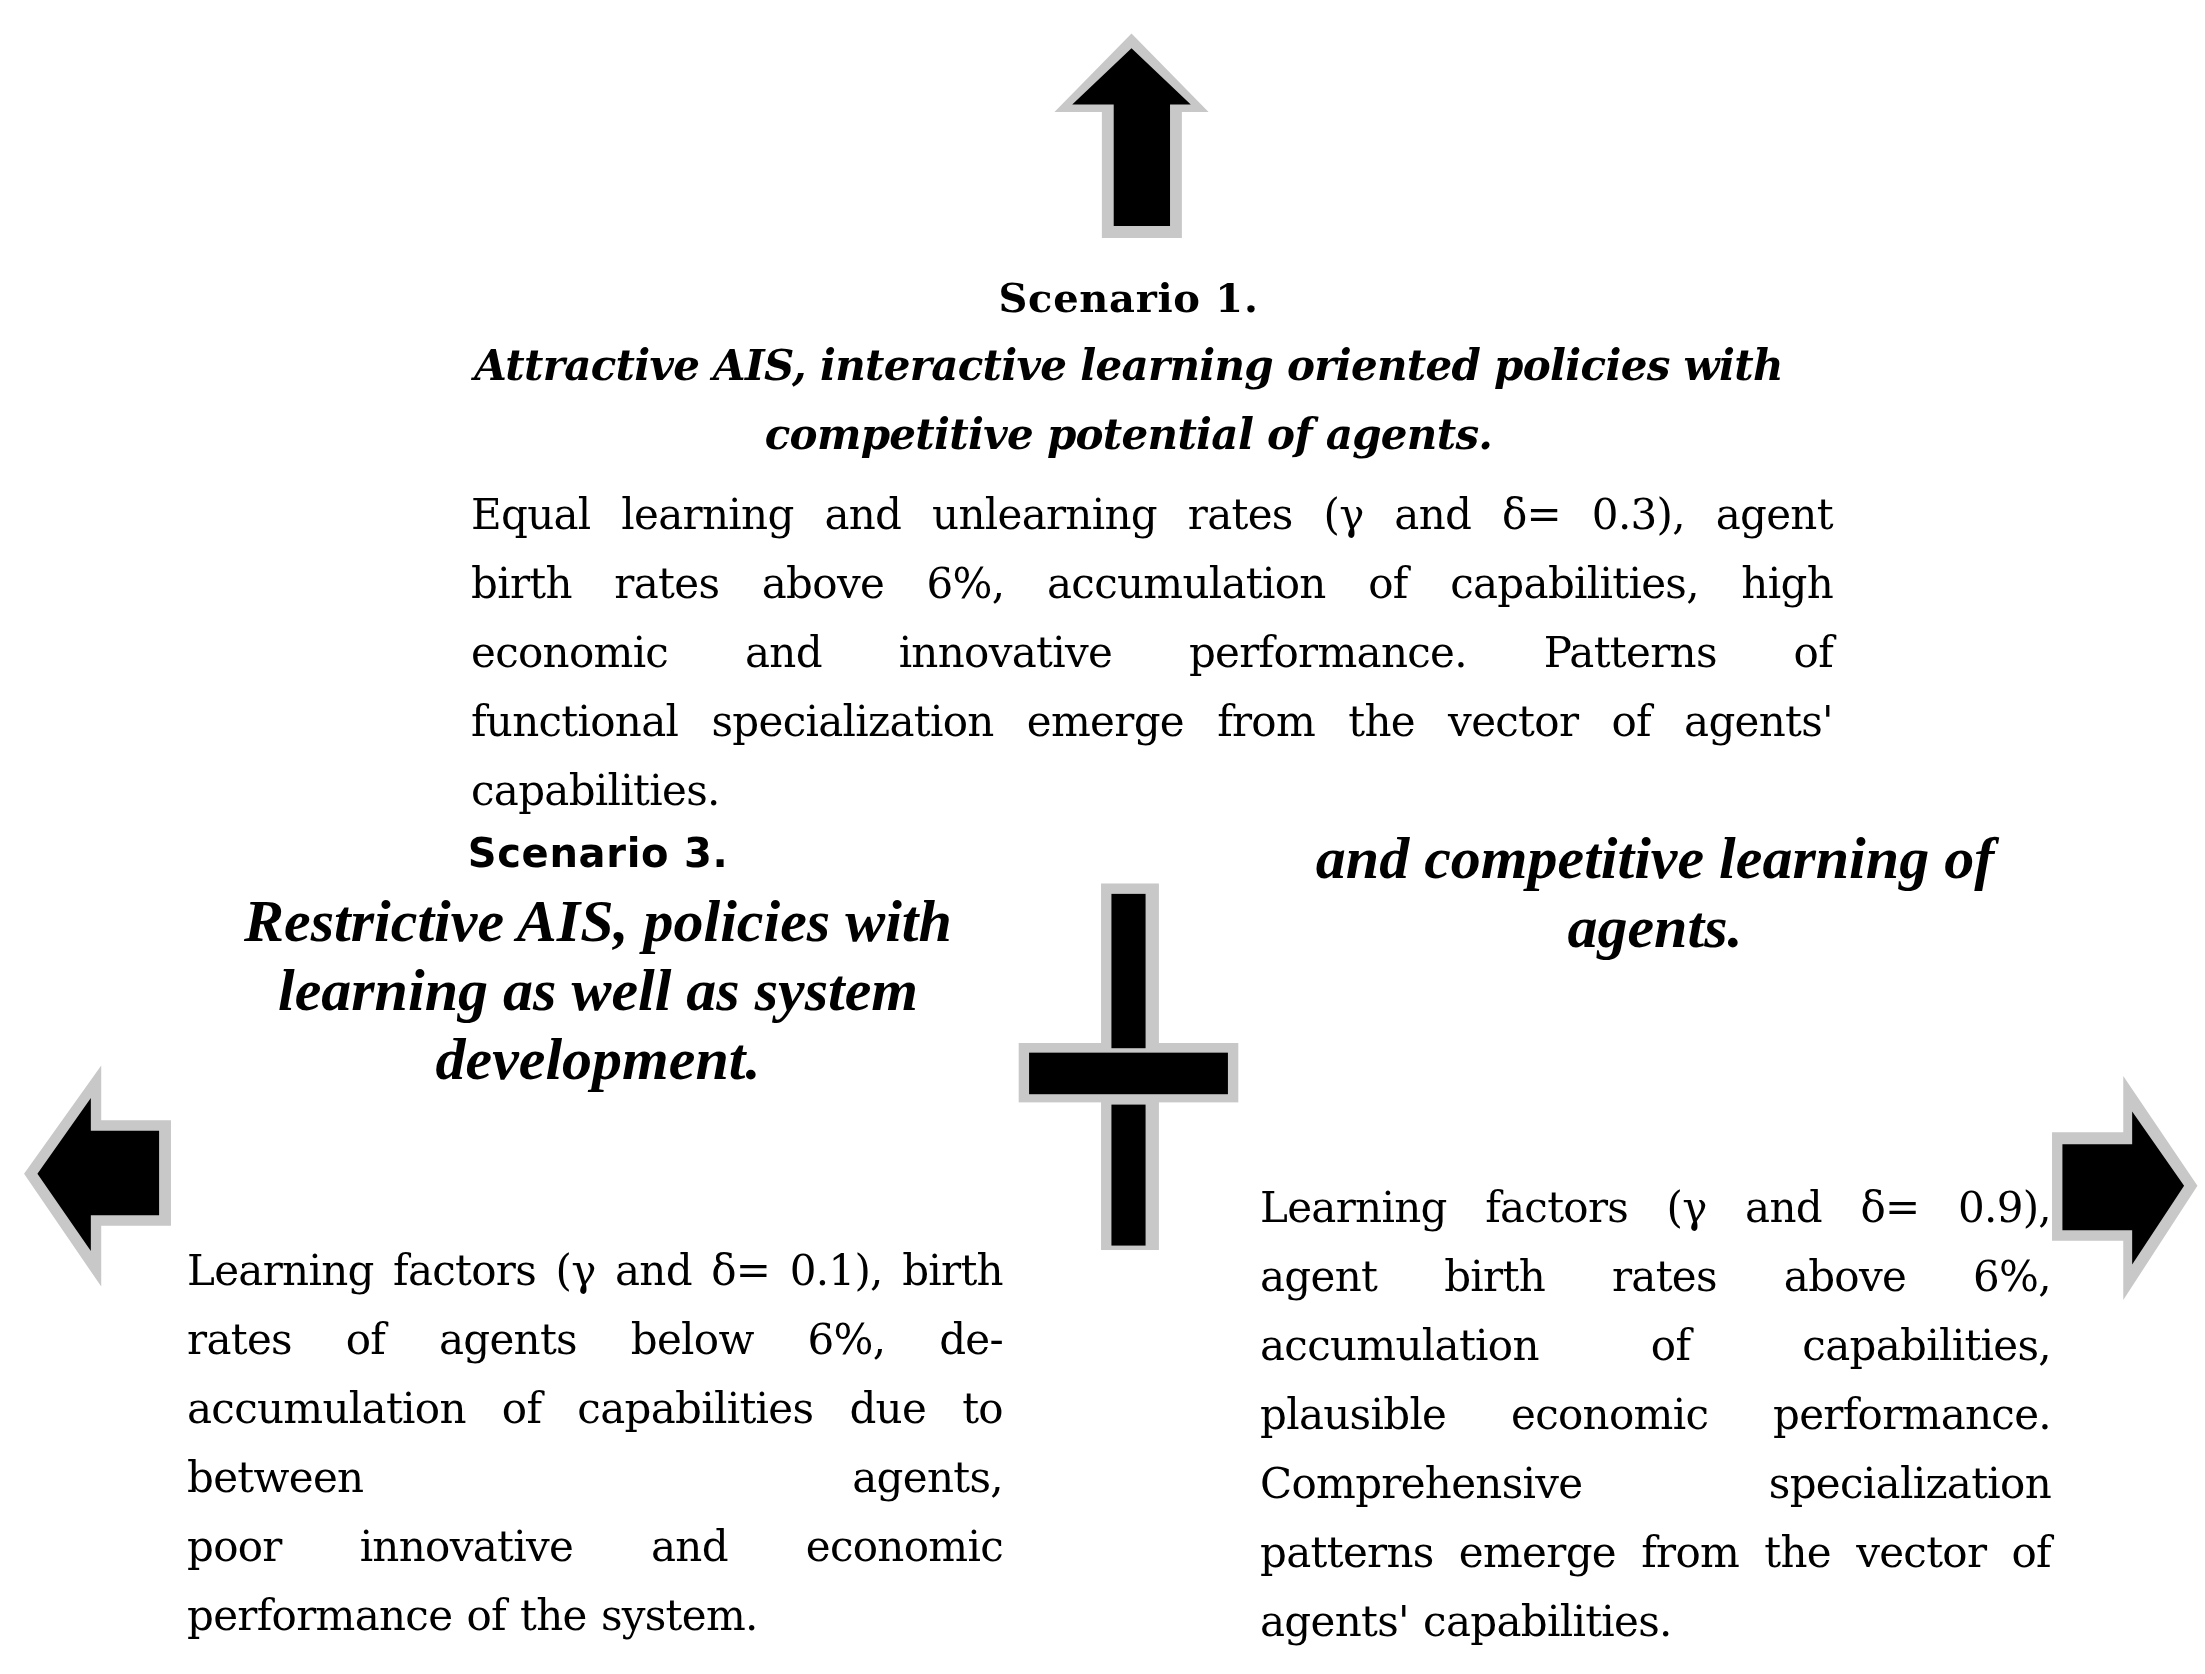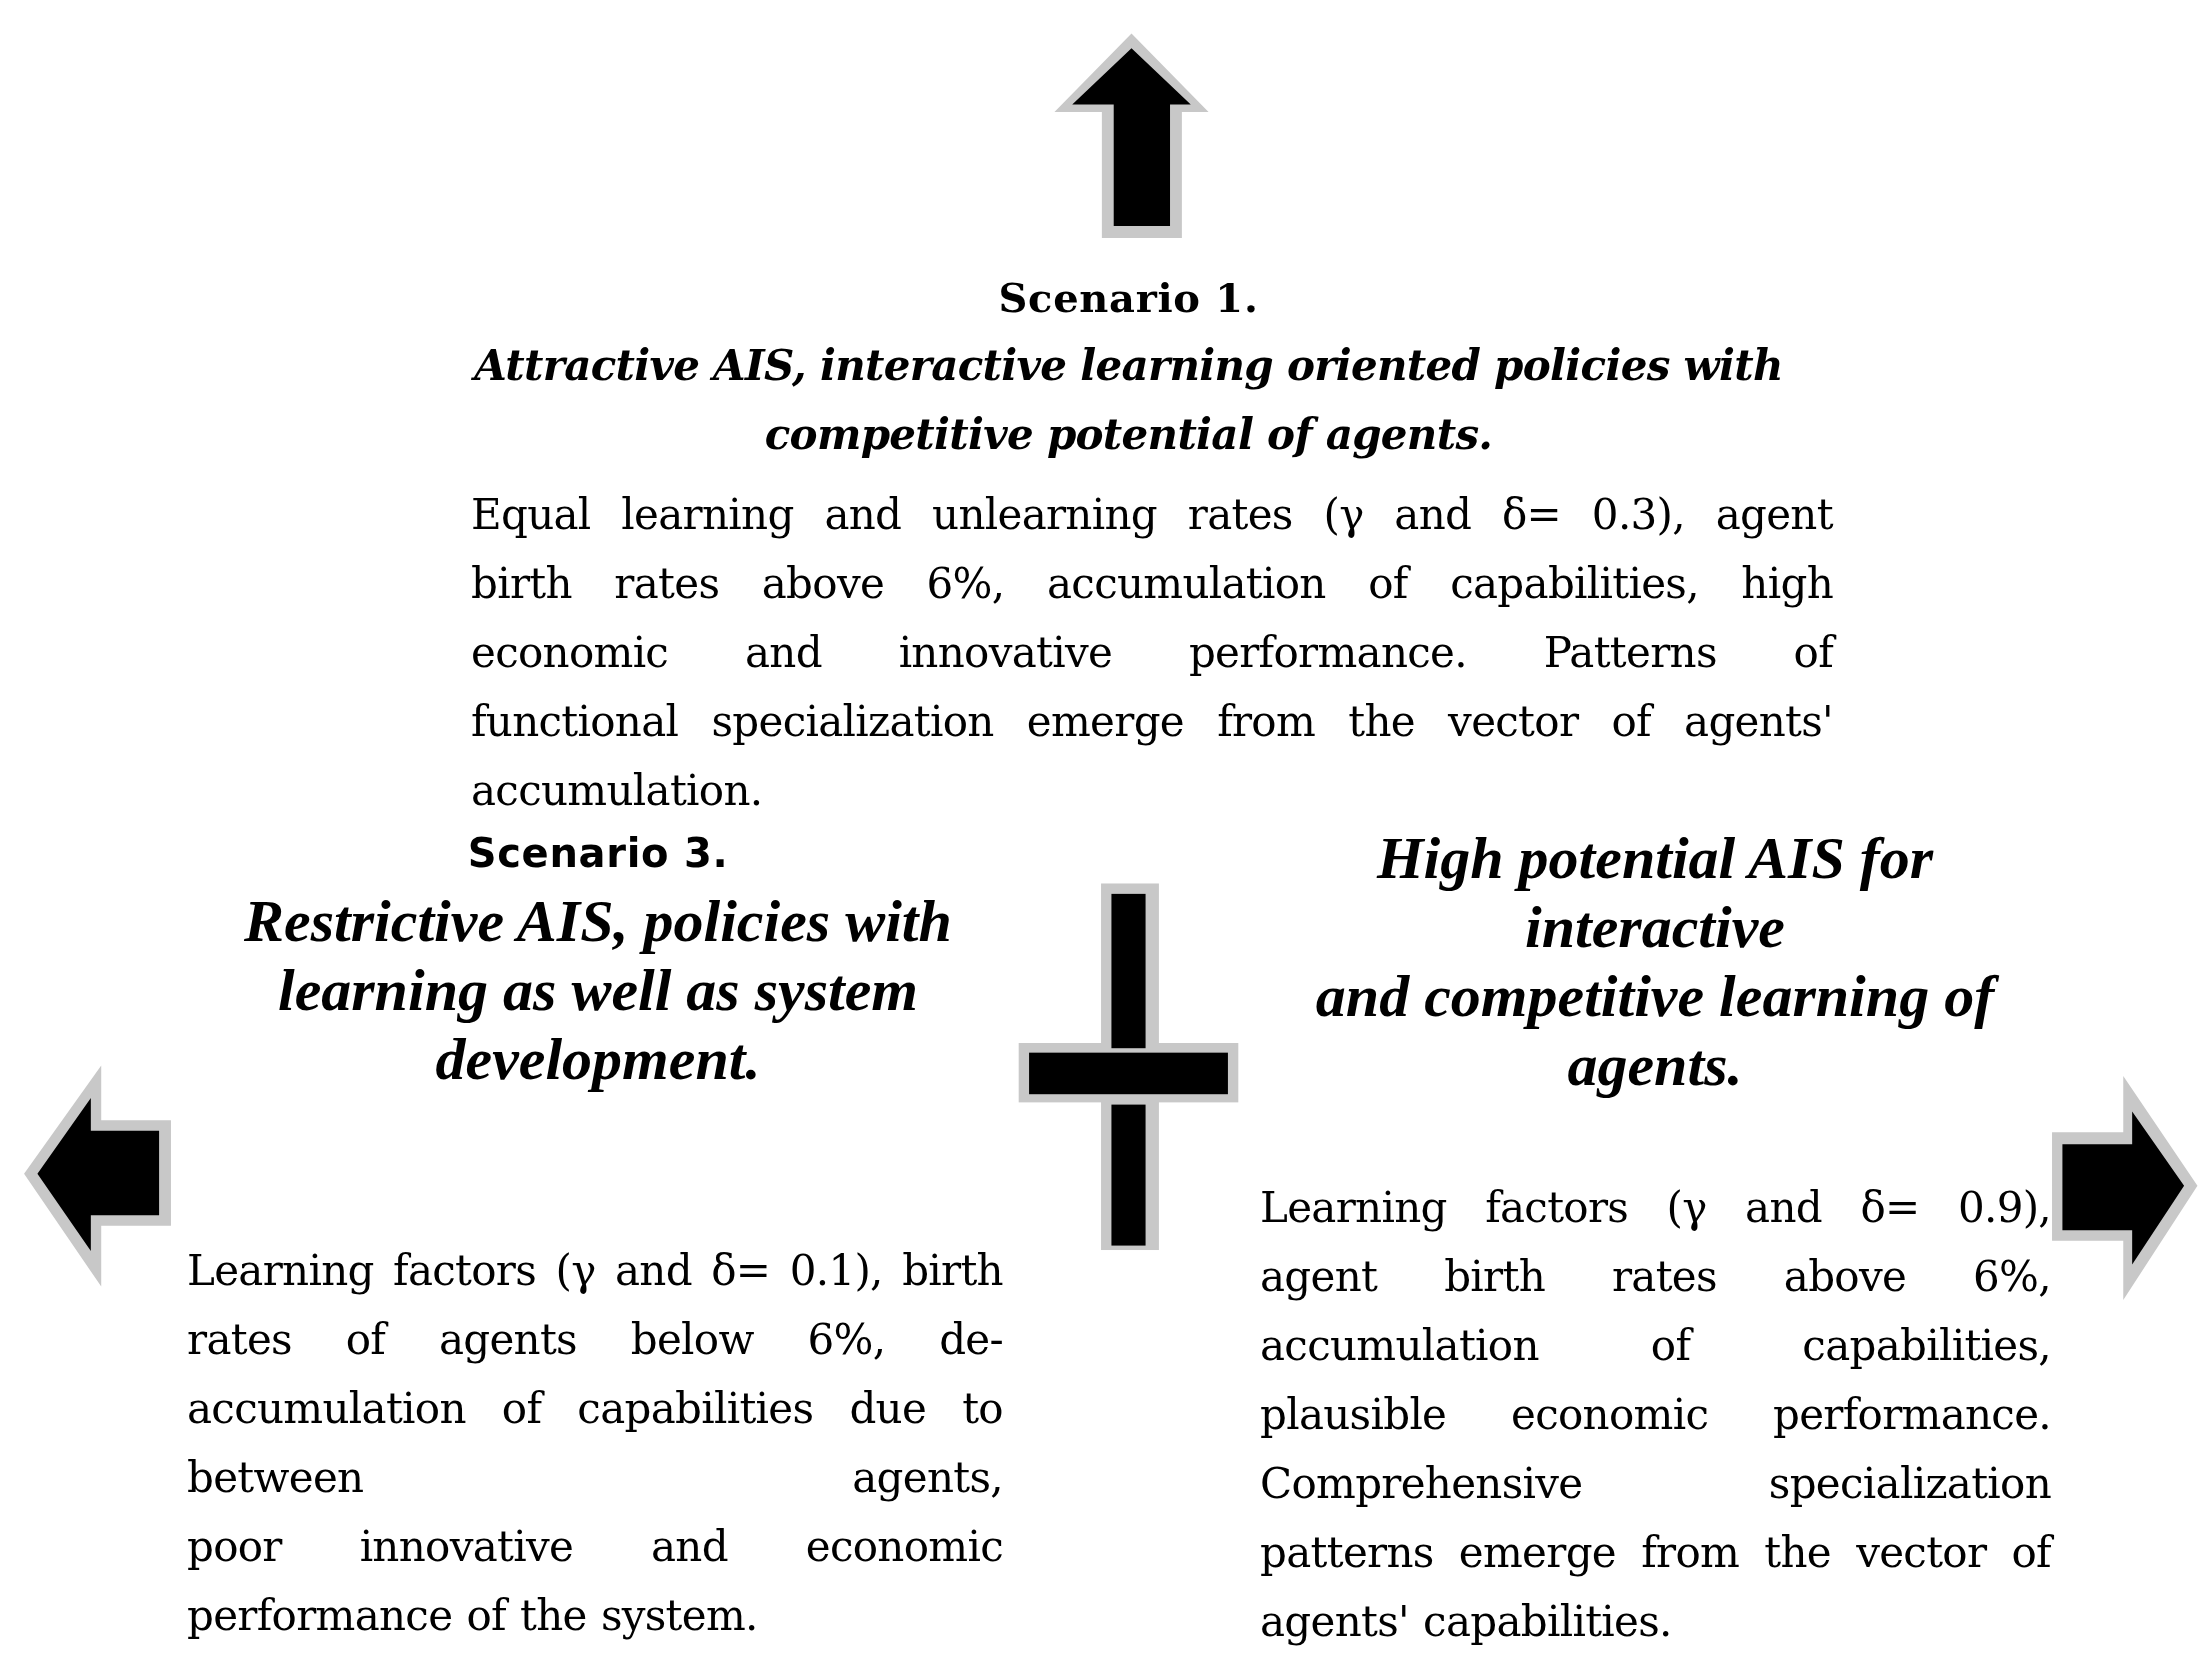--- a/index.html
+++ b/index.html
@@ -98,21 +98,21 @@
   <span class="body-line" style="display: flex; justify-content: space-between;">
       <span>functional</span>
       <span>specialization</span>
       <span>emerge</span>
       <span>from</span>
       <span>the</span>
       <span>vector</span>
       <span>of</span>
       <span>agents'</span>
     </span>
-  <span class="body-line last">accumulation.</span>
+  <span class="body-line last">capabilities.</span>
 </div>
 
 <div class="abs" style="left:171px; top:820px; width:854px;">
   <div class="heading-sans" style="height:67px; line-height:67px;">Scenario 3.</div>
   <div class="subtitle-light">
     <div>Restrictive AIS, policies with</div>
     <div>learning as well as system</div>
     <div>development.</div>
   </div>
 </div>
@@ -149,21 +149,20 @@
       <span>poor</span>
       <span>innovative</span>
       <span>and</span>
       <span>economic</span>
     </span>
   <span class="body-line last">performance of the system.</span>
 </div>
 
 <div class="abs" style="left:1247px; top:824px; width:816px;">
   <div class="subtitle-light">
-    <div>High potential AIS for interactive</div>
     <div>and competitive learning of</div>
     <div>agents.</div>
   </div>
 </div>
 <div class="abs body-text" style="left:1260px; top:1173px; width:791px;">
   <span class="body-line" style="display: flex; justify-content: space-between;">
       <span>Learning</span>
       <span>factors</span>
       <span>(γ</span>
       <span>and</span>

